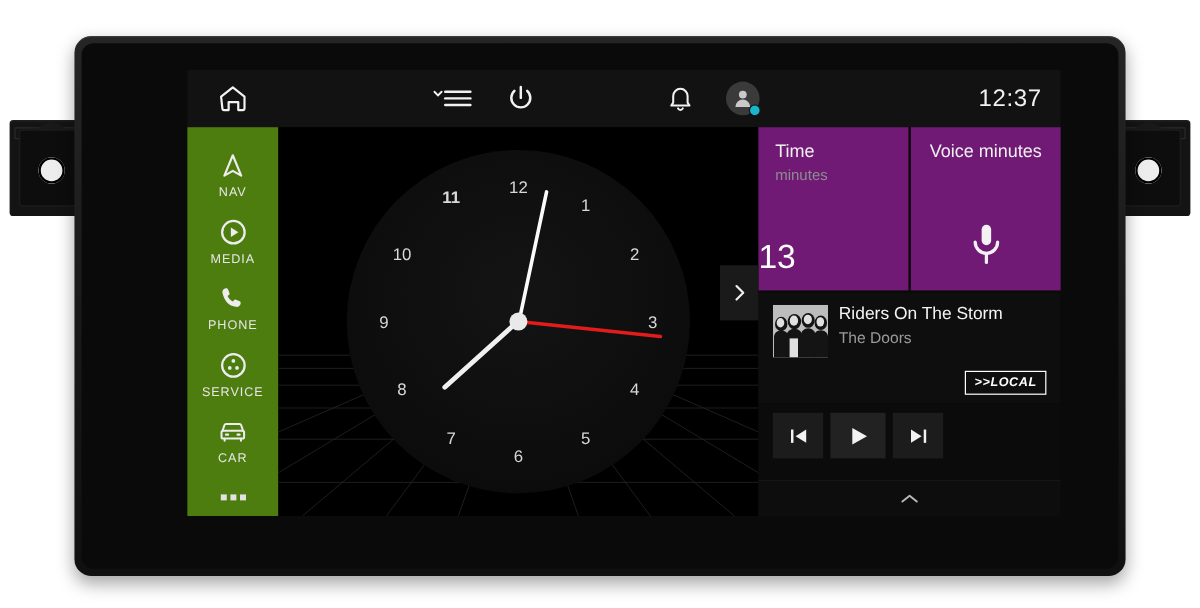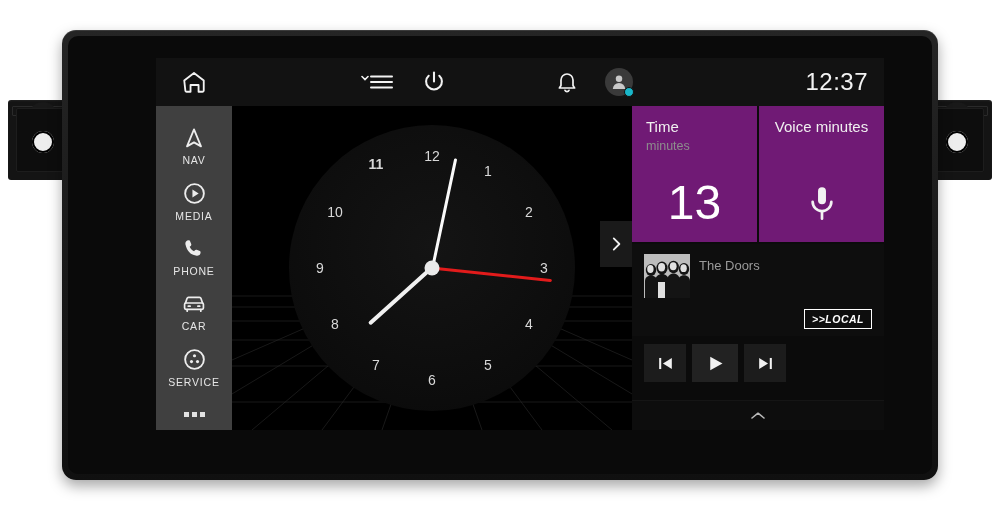--- a/index.html
+++ b/index.html
@@ -75,37 +75,37 @@
     width:76px; height:48px; display:flex; align-items:center; justify-content:center;
   }
   #topbar-center {
     flex:1; display:flex; align-items:center; justify-content:center; gap:26px;
     margin-left:-40px;
   }
   #topbar-right {
     display:flex; align-items:center; gap:18px; padding-right:16px;
   }
   #clock-text {
-    color:#f2f2f2; font-size:24px; letter-spacing:0.5px; min-width:66px; text-align:right;
+    color:#f2f2f2; font-size:20px; letter-spacing:0.5px; min-width:66px; text-align:right;
   }
   .tb-icon { display:flex; align-items:center; justify-content:center; }
   #avatar {
     position:relative; width:28px; height:28px; border-radius:50%;
     background:#3a3a3a; display:flex; align-items:center; justify-content:center;
   }
   #avatar .dot {
     position:absolute; right:-1px; bottom:-1px; width:10px; height:10px;
     border-radius:50%; background:#19b6c9; border:1.5px solid #121212;
   }
   #notif-gap { width:56px; }
 
   
   #rail {
     position:absolute; left:0; top:48px; width:76px; bottom:0;
-    background:#404040;
+    background:#4d7c0f;
     display:flex; flex-direction:column; align-items:center;
     padding-top:12px;
   }
   .rail-item {
     width:76px; height:62px;
     display:flex; flex-direction:column; align-items:center; justify-content:center;
     gap:4px;
   }
   .rail-label {
     color:#e6e6e6; font-size:10.5px; letter-spacing:0.8px;
@@ -160,22 +160,22 @@
   .widget {
     background:#701a75; padding:12px 14px 10px 14px;
     display:flex; flex-direction:column;
     position:relative;
   }
   #time-widget { width:125px; }
   #voice-widget { flex:1; align-items:center; }
   .w-title { color:#f0f0f0; font-size:15px; }
   .w-sub { color:#8d8d8d; font-size:12.5px; margin-top:4px; }
   #time-value {
-    color:#ffffff; font-size:48px; font-weight:400;
-    position:absolute; left:0; right:0; bottom:12px; text-align:center;
+    color:#ffffff; font-size:28px; font-weight:400;
+    position:absolute; left:0; right:0; bottom:12px; 
   }
   #mic-wrap {
     position:absolute; left:0; right:0; bottom:18px;
     display:flex; align-items:center; justify-content:center;
   }
 
   
   #now-playing {
     margin-top:2px; background:#0e0e0e;
     padding:10px 12px 8px 12px; height:92px; position:relative;
@@ -312,42 +312,42 @@
         <span>
           <svg width="24" height="24" viewBox="0 0 24 24" fill="#ededed">
             <path d="M6.6 3.2c.9 0 1.3.5 1.6 1.3l1 2.6c.3.8.1 1.3-.5 1.8l-1 .8c.9 2 2.4 3.6 4.4 4.6l.8-1c.5-.6 1-.8 1.8-.5l2.6 1c.8.3 1.3.7 1.3 1.6 0 2.1-1.9 3.6-3.9 3.3C8.6 17.9 5.1 14.3 3.4 7.2 3 5.1 4.5 3.2 6.6 3.2z"></path>
           </svg>
         </span>
         <span class="rail-label">PHONE</span>
       </div>
 
       <div class="rail-item">
         <span>
+          <svg width="25" height="25" viewBox="0 0 24 24" fill="none" stroke="#ededed" stroke-width="1.8">
+            <circle cx="12" cy="12" r="9"></circle>
+            <circle cx="12" cy="8.4" r="1.5" fill="#ededed" stroke="none"></circle>
+            <circle cx="9.1" cy="14" r="1.5" fill="#ededed" stroke="none"></circle>
+            <circle cx="14.9" cy="14" r="1.5" fill="#ededed" stroke="none"></circle>
+          </svg>
+        </span>
+        <span class="rail-label">SERVICE</span>
+      </div>
+
+      <div class="rail-item">
+        <span>
           <svg width="26" height="24" viewBox="0 0 26 24" fill="none" stroke="#ededed" stroke-width="1.7" stroke-linecap="round" stroke-linejoin="round">
             <path d="M4.4 11.2 6 6.4a1.6 1.6 0 0 1 1.5-1.1h11a1.6 1.6 0 0 1 1.5 1.1l1.6 4.8"></path>
             <rect x="3.6" y="11" width="18.8" height="6.4" rx="1.3"></rect>
             <line x1="7.3" y1="14.2" x2="9.1" y2="14.2"></line>
             <line x1="16.9" y1="14.2" x2="18.7" y2="14.2"></line>
             <line x1="6.2" y1="17.6" x2="6.2" y2="19.2"></line>
             <line x1="19.8" y1="17.6" x2="19.8" y2="19.2"></line>
           </svg>
         </span>
         <span class="rail-label">CAR</span>
-      </div>
-
-      <div class="rail-item">
-        <span>
-          <svg width="25" height="25" viewBox="0 0 24 24" fill="none" stroke="#ededed" stroke-width="1.8">
-            <circle cx="12" cy="12" r="9"></circle>
-            <circle cx="12" cy="8.4" r="1.5" fill="#ededed" stroke="none"></circle>
-            <circle cx="9.1" cy="14" r="1.5" fill="#ededed" stroke="none"></circle>
-            <circle cx="14.9" cy="14" r="1.5" fill="#ededed" stroke="none"></circle>
-          </svg>
-        </span>
-        <span class="rail-label">SERVICE</span>
       </div>
 
       <div id="rail-more">
         <i></i>
         <i></i>
         <i></i>
       </div>
     </div>
 
     <div id="stage">
@@ -444,20 +444,21 @@
               <g fill="#f2f2f2" opacity="0.92">
                 <ellipse cx="6.4" cy="15" rx="3.2" ry="3.9"></ellipse>
                 <ellipse cx="17.6" cy="13.2" rx="3.5" ry="4.2"></ellipse>
                 <ellipse cx="29.2" cy="12.2" rx="3.4" ry="4"></ellipse>
                 <ellipse cx="39.6" cy="14.2" rx="3.2" ry="3.9"></ellipse>
                 <path d="M14 44V28h7v16z"></path>
               </g>
             </svg>
           </div>
           <div id="np-text">
+            <div id="np-title">Riders On The Storm</div>
             <div id="np-artist">The Doors</div>
           </div>
         </div>
         <div id="source-badge">&gt;&gt;LOCAL</div>
       </div>
 
       <div id="transport">
         <div class="tbtn">
           <span>
             <svg width="19" height="19" viewBox="0 0 24 24" fill="#f2f2f2">

